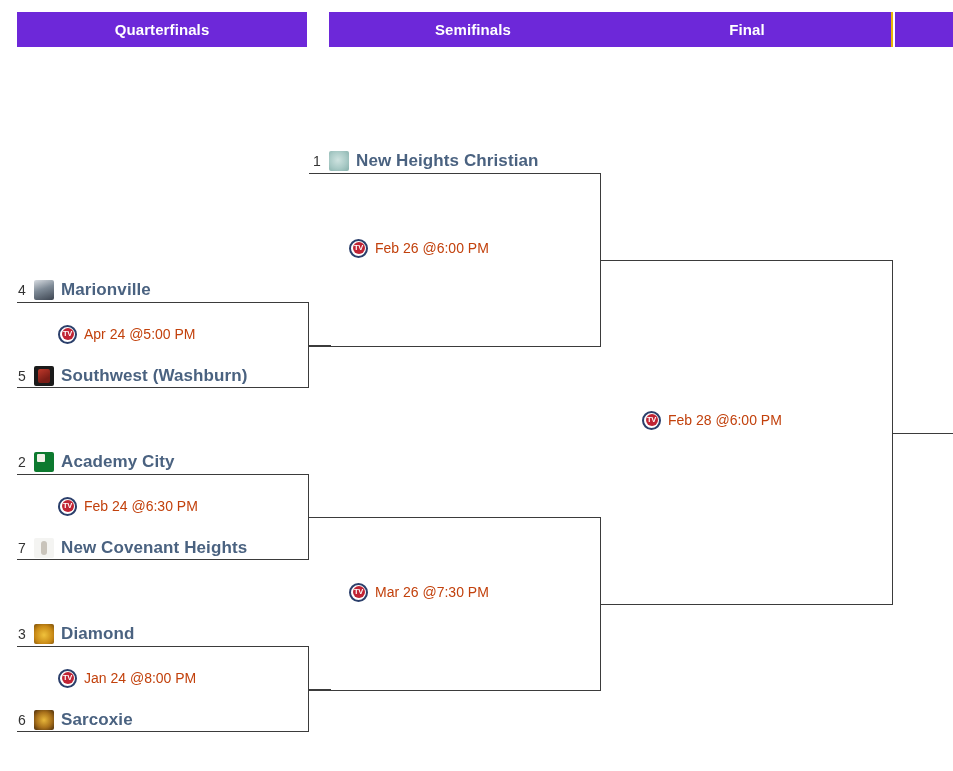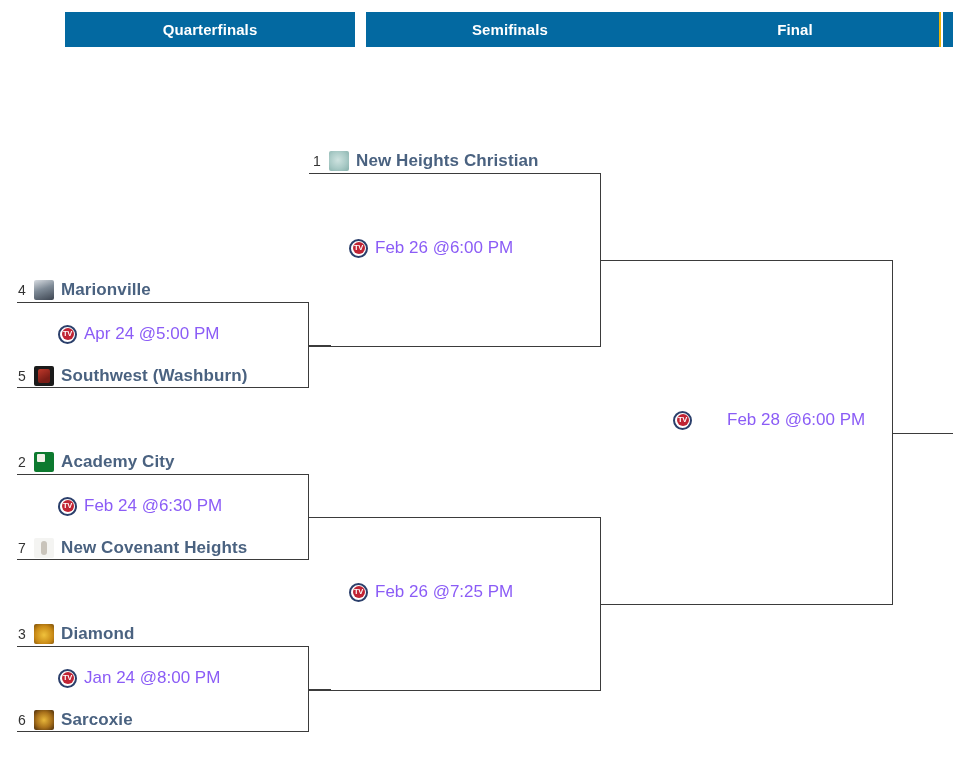--- a/index.html
+++ b/index.html
@@ -13,33 +13,32 @@
     font-family: "Liberation Sans", sans-serif;
     position: relative;
     overflow: hidden;
   }
 
   
   .round-header {
     position: absolute;
     top: 12px;
     height: 35px;
-    background: #0369a1;
+    background: #6d28d9;
     color: #ffffff;
     font-size: 15px;
     font-weight: bold;
     display: flex;
     align-items: center;
     justify-content: center;
     box-sizing: border-box;
     letter-spacing: .1px;
-    margin-left: 48px;
   }
   .rh-qf   { left: 17px;  width: 292px; border-right: 2px solid #ffffff; }
-  .rh-sf   { left: 318px; width: 290px; border-right: 2px solid #ffffff; }
+  .rh-sf   { left: 329px; width: 290px; border-right: 2px solid #ffffff; }
   .rh-fin  { left: 603px; width: 290px; border-right: 2px solid #eab308; }
   .rh-champ{ left: 895px; width: 58px; }
 
   
   .bracket-box {
     position: absolute;
     border: 1px solid #3b3b3b;
     border-left: none;
     box-sizing: border-box;
     pointer-events: none;
@@ -140,22 +139,22 @@
     transform: translateY(-50%);
     text-align: center;
     font-size: 7.5px;
     font-weight: bold;
     color: #ffffff;
     font-family: "Liberation Sans", sans-serif;
     letter-spacing: -0.3px;
     line-height: 1;
   }
   .gtime {
-    font-size: 17px;
-    color: #8b5cf6;
+    font-size: 14px;
+    color: #c2410c;
     font-family: "Liberation Sans", sans-serif;
   }
 </style>
 </head>
 <body>
 
 <div class="round-header rh-qf">Quarterfinals</div>
 <div class="round-header rh-sf">Semifinals</div>
 <div class="round-header rh-fin">Final</div>
 <div class="round-header rh-champ"></div>
@@ -228,19 +227,19 @@
   <span class="logo logo-sar"></span>
   <span class="tname">Sarcoxie</span>
 </div>
 
 <div class="game" style="left:349px; top:238px;">
   <span class="tv-icon"></span>
   <span class="gtime">Feb 26 @6:00 PM</span>
 </div>
 <div class="game" style="left:349px; top:582px;">
   <span class="tv-icon"></span>
-  <span class="gtime">Feb 26 @7:25 PM</span>
-</div>
-
-<div class="game" style="left:673px; top:410px;gap:28px;">
+  <span class="gtime">Mar 26 @7:30 PM</span>
+</div>
+
+<div class="game" style="left:642px; top:410px;">
   <span class="tv-icon"></span>
   <span class="gtime">Feb 28 @6:00 PM</span>
 </div>
 
 </body></html>

